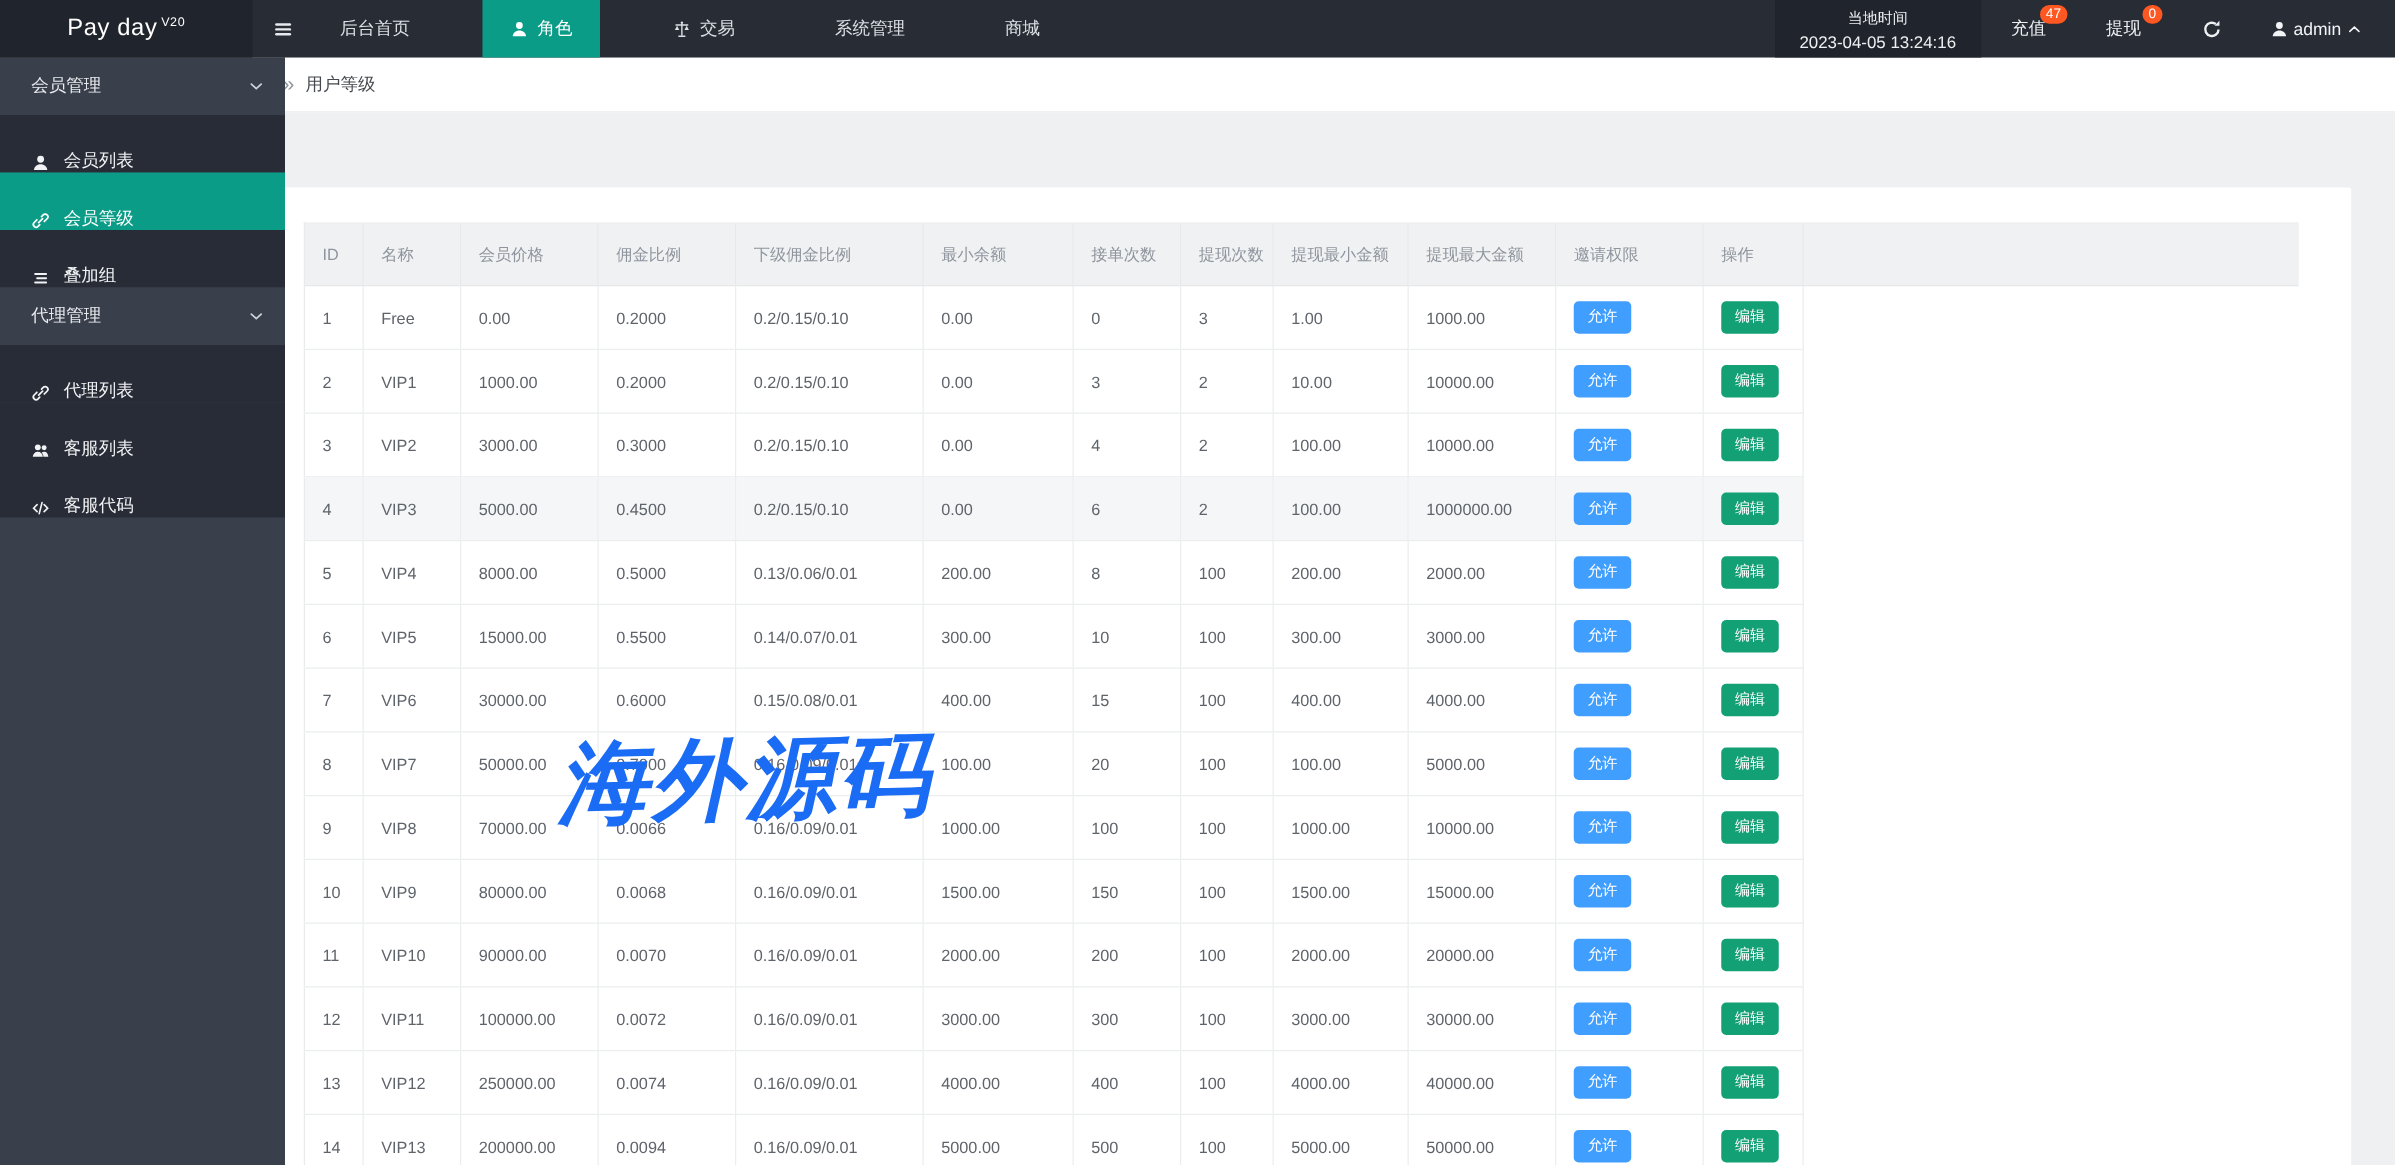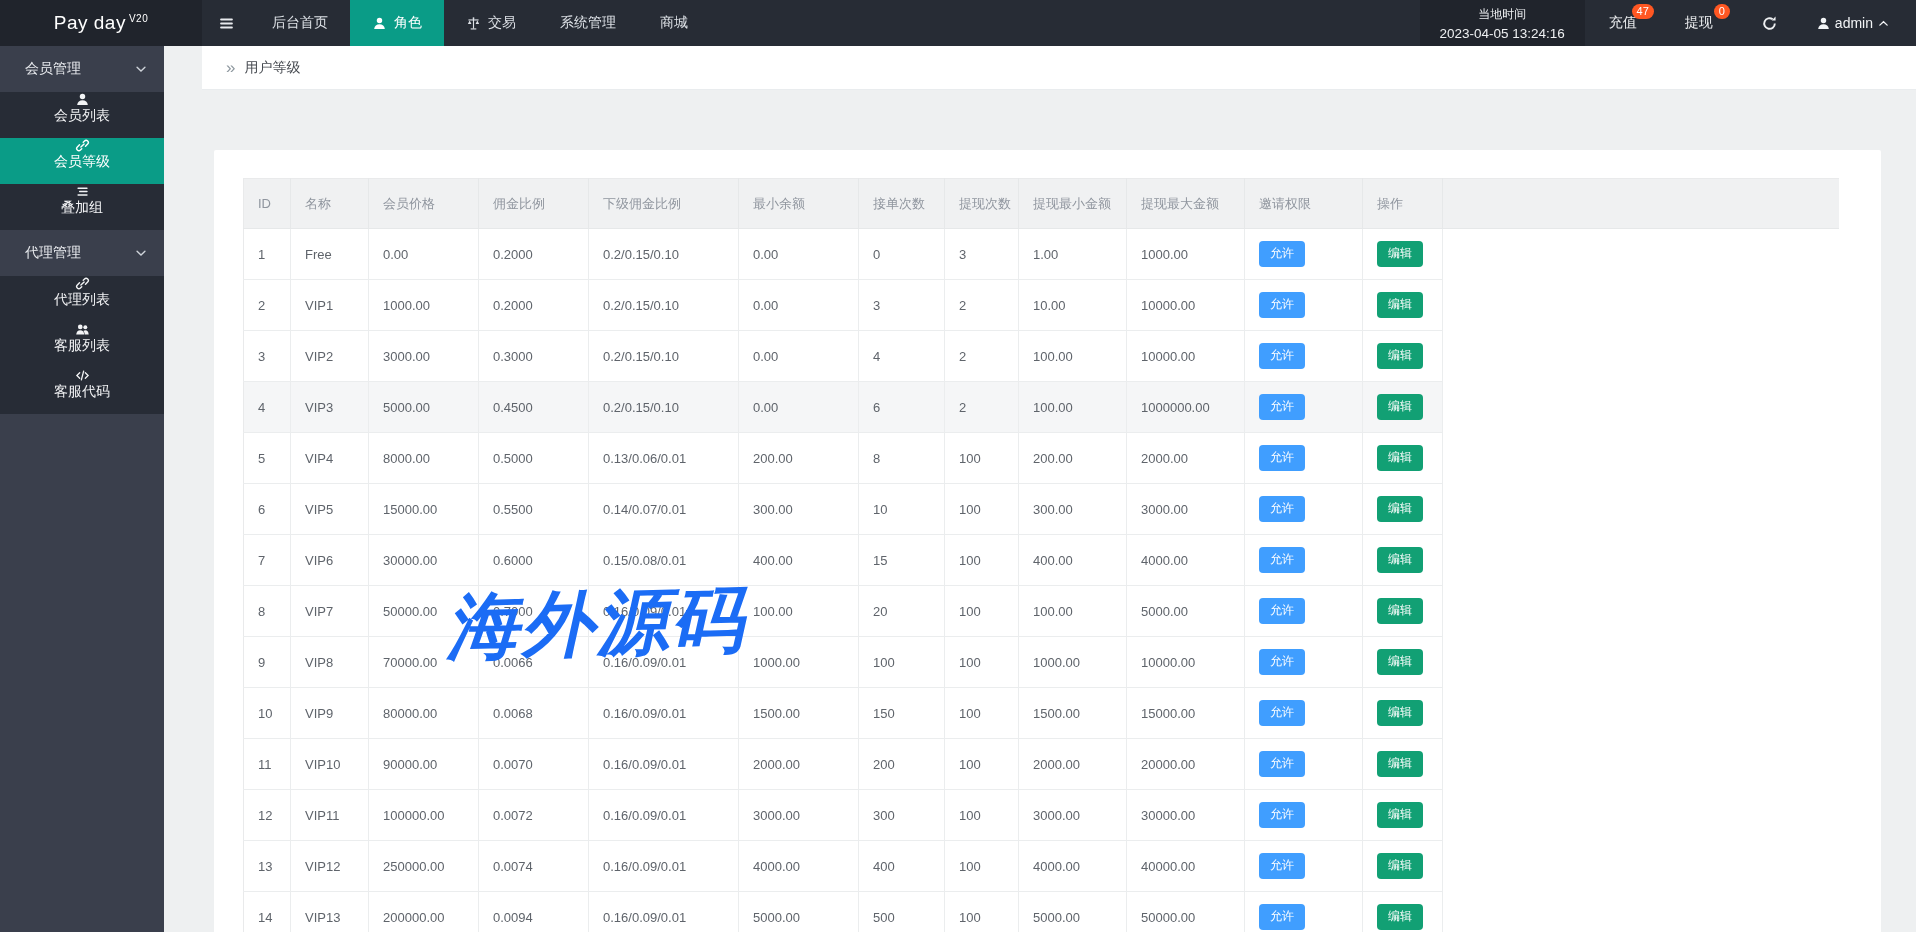--- a/index.html
+++ b/index.html
@@ -16,21 +16,21 @@
     position:absolute; top:0; left:0; width:100%; height:46px;
     background:#272c35; display:flex; align-items:stretch; color:#fff; z-index:30;
   }
   .logo {
     width:202px; background:#20242c; display:flex; align-items:center; justify-content:center;
     font-size:19px; letter-spacing:0.5px; cursor:pointer;
   }
   .logo sup { font-size:10px; margin-left:3px; transform:translateY(-5px);text-align:center; }
   .hamburger { width:48px; display:flex; align-items:center; justify-content:center; cursor:pointer; color:#e8eaee; }
   .hamburger .icon { width:17px; height:17px; }
-  #nav-tabs { display:flex; align-items:stretch; }
+  #nav-tabs { display:flex; align-items:stretch;gap:36px; }
   .nav-tab {
     display:flex; align-items:center; gap:7px; padding:0 22px;
     font-size:14px; color:#dde1e6; cursor:pointer;
   }
   .nav-tab .icon { width:15px; height:15px; }
   .nav-tab.active { background:var(--teal,#0a9c87); color:#fff; }
   .nav-right { margin-left:auto; display:flex; align-items:stretch; }
   .time-block {
     background:#20242c; padding:5px 20px; display:flex; flex-direction:column;
     justify-content:flex-end; align-items:center; gap:3px; font-size:12px; color:#eef0f2;
@@ -40,29 +40,29 @@
   .nav-action.refresh .icon { width:17px; height:17px; }
   .badge {
     position:absolute; top:4px; right:7px; background:var(--badge,#ff5722); color:#fff;
     font-size:11px; line-height:1; padding:2px 5px; border-radius:9px; min-width:13px; text-align:center;
   }
   .nav-user { display:flex; align-items:center; gap:4px; padding:0 26px 0 14px; font-size:14px; cursor:pointer; color:#f2f4f6; }
   .nav-user .icon { width:15px; height:15px; }
   .nav-user .chev-up { width:13px; height:13px; }
 
   
-  .sidebar { position:absolute; top:46px; left:0; width:164px; bottom:0; background:#3a3f4c; z-index:20; }
+  .sidebar { position:absolute; top:46px; left:0; width:228px; bottom:0; background:#3a3f4c; z-index:20; }
   .menu-group {
     height:46px; display:flex; align-items:center; gap:10px; padding:0 16px 0 25px;
     background:#3a3f4c; color:#e9ebef; font-size:14px; cursor:pointer;
   }
   .menu-group .chev { margin-left:auto; width:14px; height:14px; color:#cfd4da; }
   .menu-item {
-    height:46px; display:flex; align-items:center; gap:0; padding:0 25px;
-    background:#272c36; color:#f2f3f5; font-size:14px; cursor:pointer;flex-direction:column;
+    height:46px; display:flex; align-items:flex-end; gap:11px; padding:0 25px;
+    background:#272c36; color:#f2f3f5; font-size:14px; cursor:pointer;
   }
   .menu-item .icon { width:15px; height:15px; }
   .menu-item.active { background:var(--teal,#0a9c87); color:#fff; }
 
   
   .main { position:absolute; left:202px; top:46px; right:0; bottom:0; }
   .breadcrumb-bar {
     height:44px; background:#fff; display:flex; align-items:center; gap:9px;
     padding-left:24px; font-size:14px; color:#45494f; border-bottom:1px solid #e9ecee;
   }

